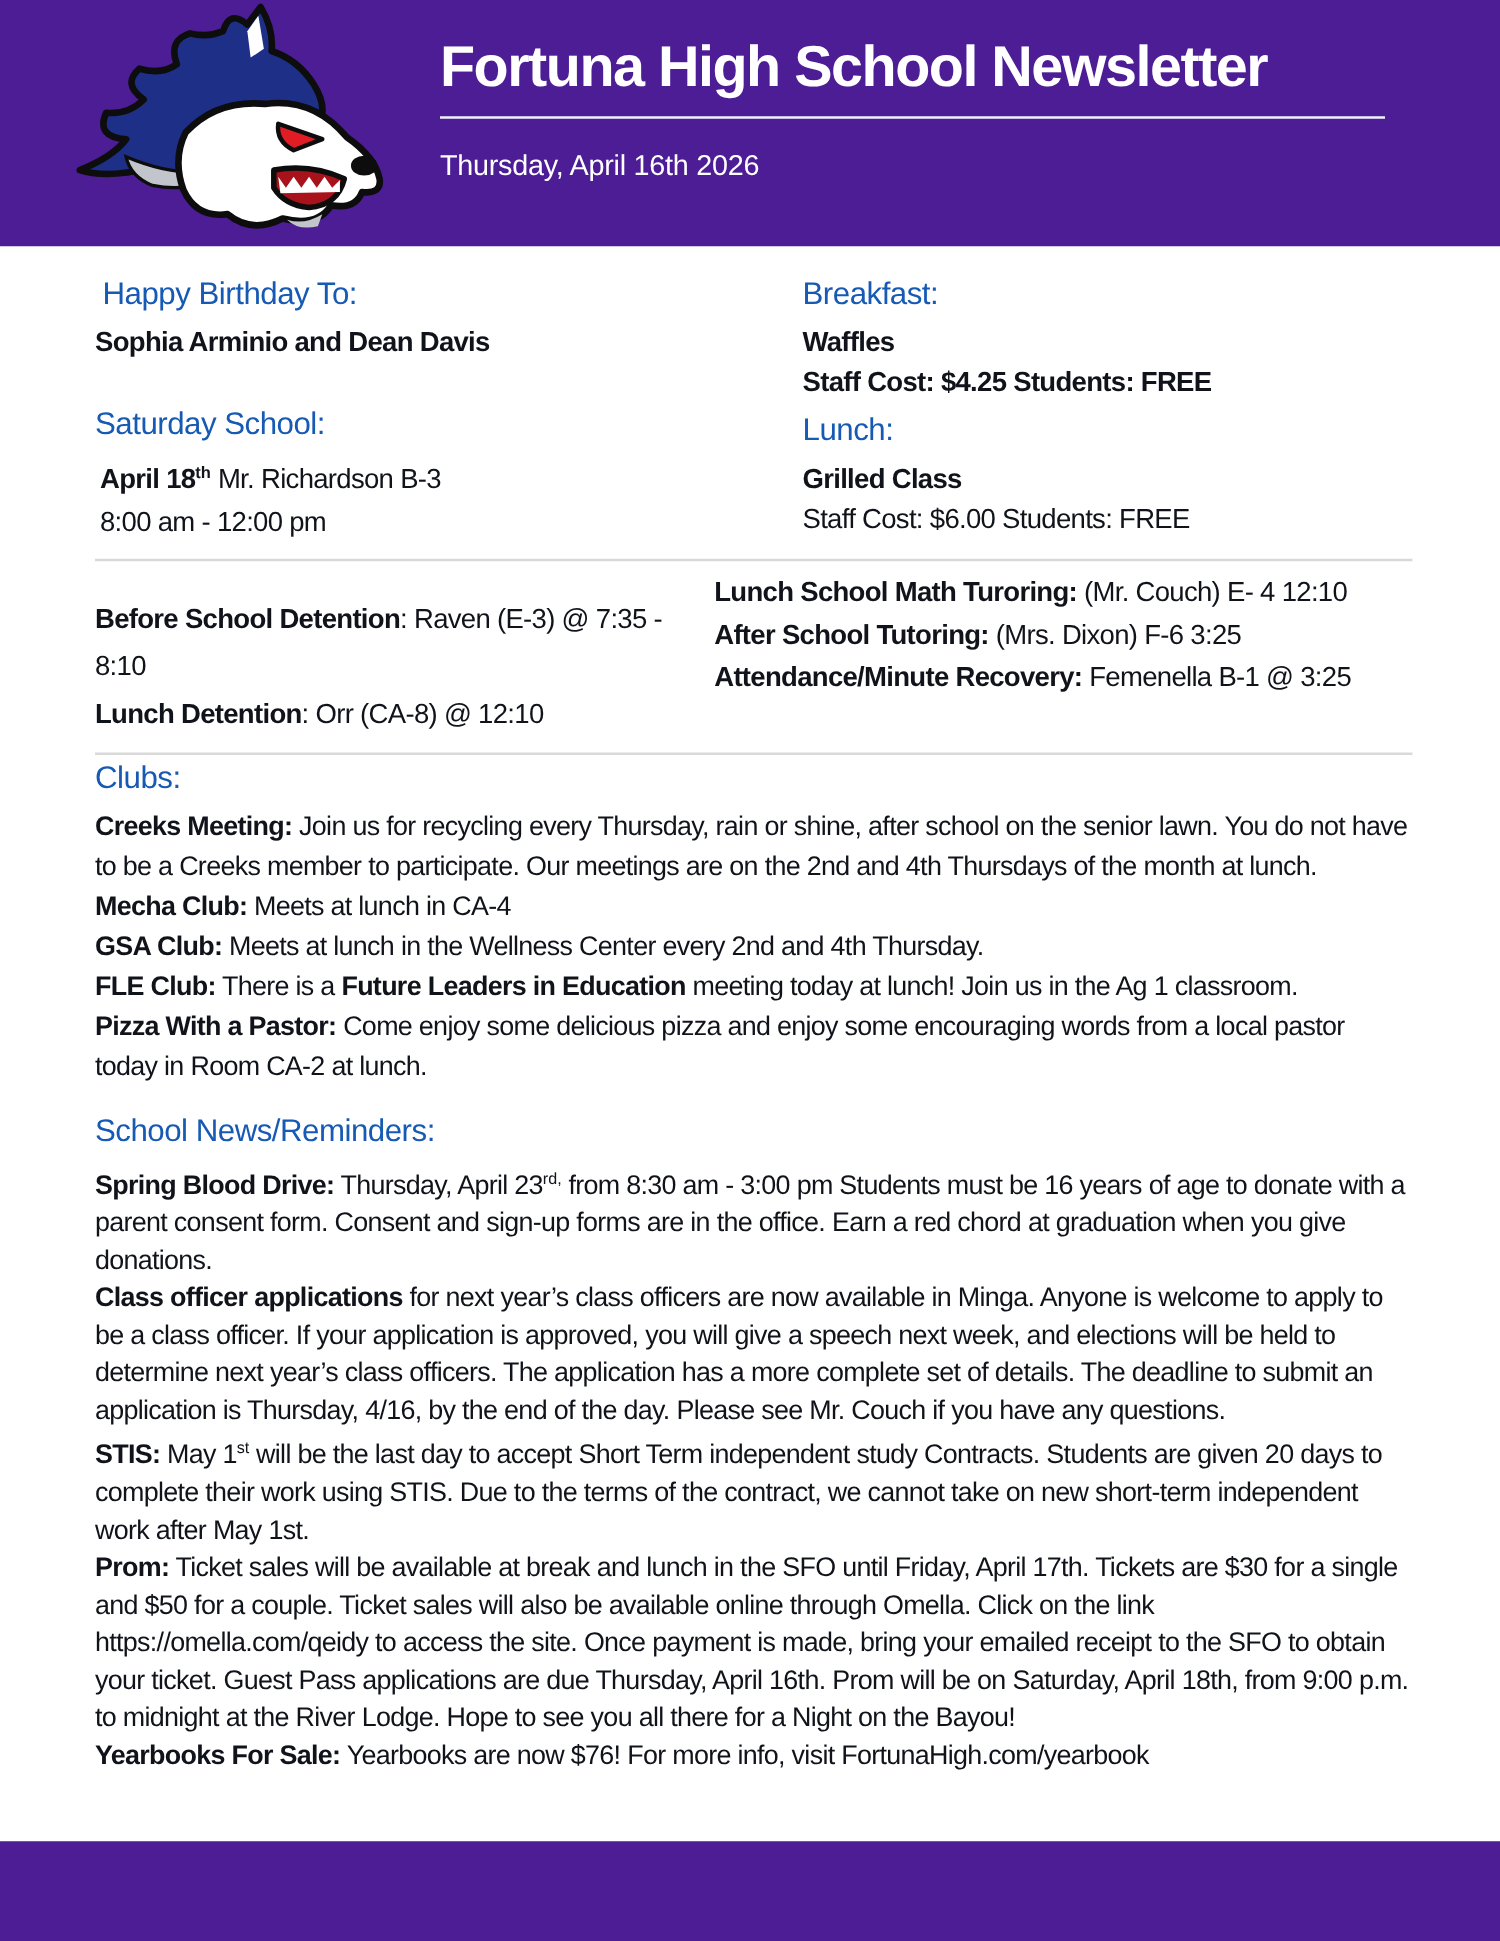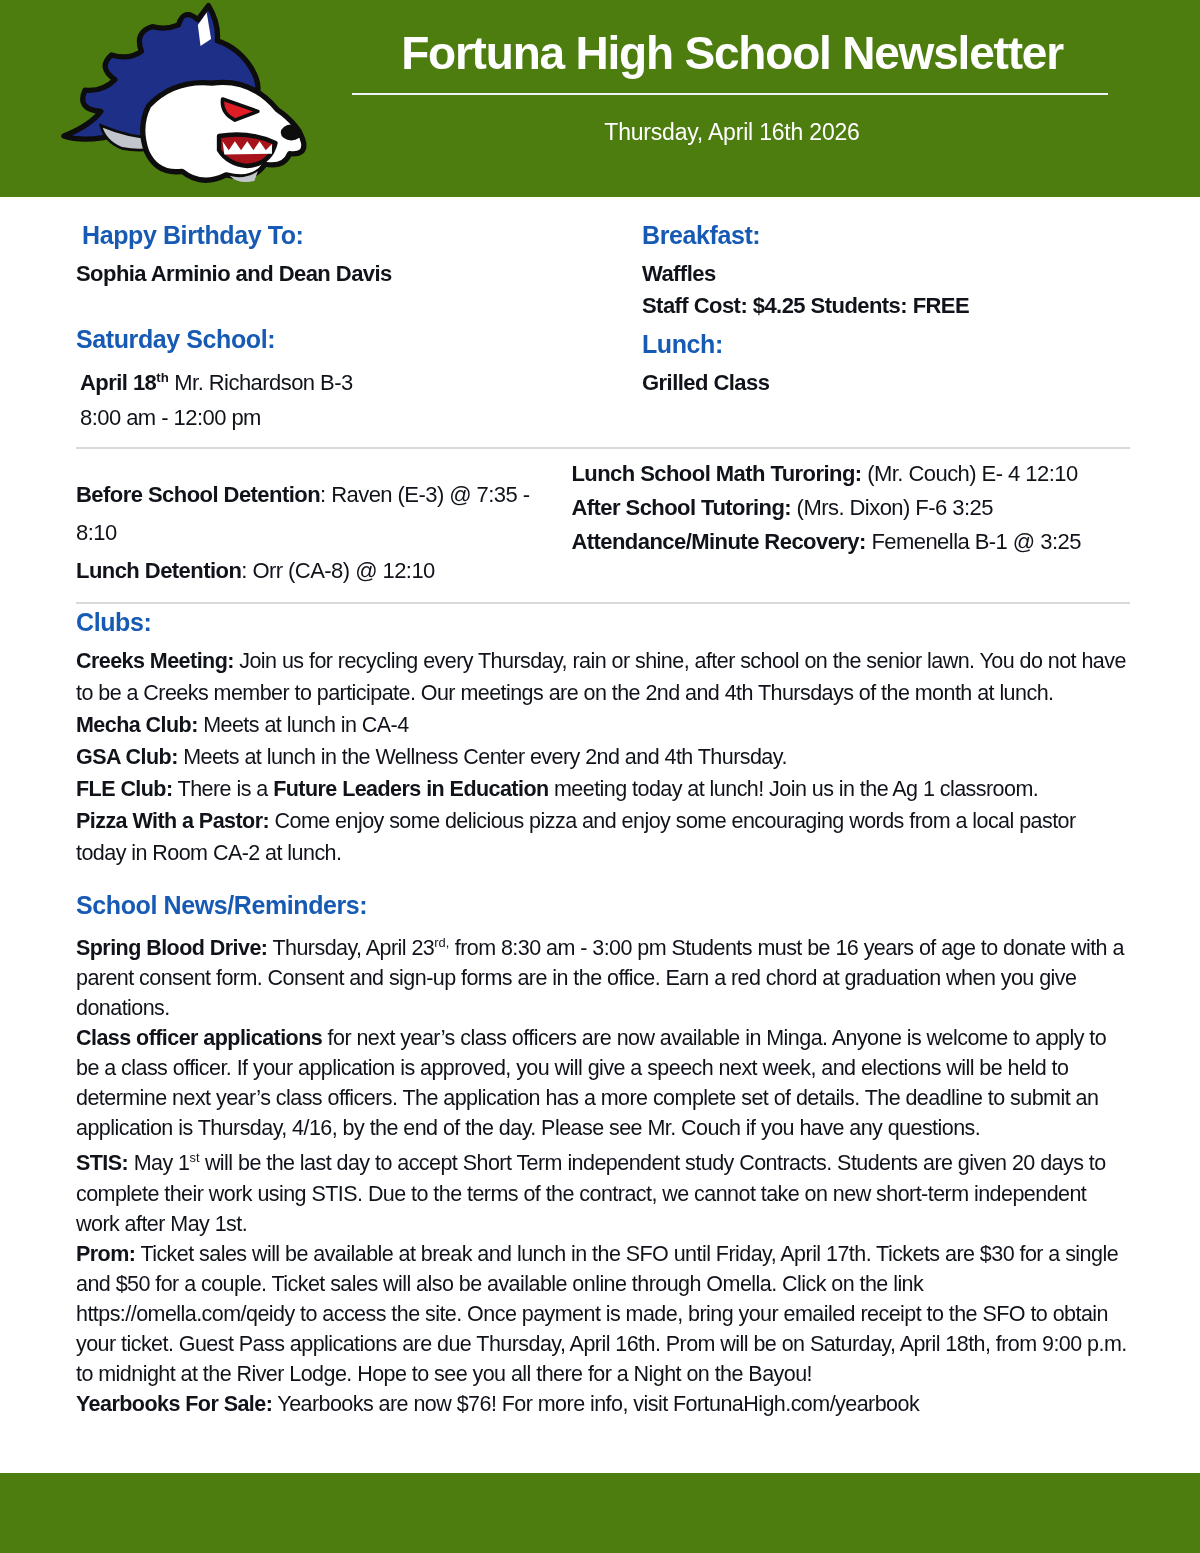--- a/index.html
+++ b/index.html
@@ -3,32 +3,32 @@
 <meta charset="utf-8">
 <style>
   html,body { margin:0; padding:0; background:#ffffff; }
   .page {
     width:1200px; height:1553px; position:relative; overflow:hidden;
     background:#ffffff; color:#10131a;
     font-family:"Liberation Sans", sans-serif;
   }
 
   
-  .band { background:#4d7c0f;text-align:center; }
+  .band { background:#4c1d95; }
   .header { height:197px; position:relative; }
   .logo { position:absolute; left:48px; top:2px; width:268px; height:194px; }
   .logo svg { width:100%; height:100%; }
   .head-text { position:absolute; left:352px; top:28px; width:760px; color:#ffffff; }
   .title { margin:0; font-size:46px; font-weight:bold; letter-spacing:-1.2px; line-height:1.1; }
   .title-rule { height:2px; background:#eef3fb; width:756px; margin-top:14px; }
   .hdate { margin-top:24px; font-size:23px; font-weight:normal; letter-spacing:-0.2px; }
 
   
   .content { padding:24px 70px 0 76px; font-size:21.5px; letter-spacing:-0.55px; }
-  .blue-h { color:#165ab4; font-size:25px; font-weight:bold; margin:0 0 8px 0; letter-spacing:-0.4px; }
+  .blue-h { color:#165ab4; font-size:25px; font-weight:normal; margin:0 0 8px 0; letter-spacing:-0.4px; }
   .bold { font-weight:bold; }
   sup { font-size:60%; vertical-align:super; letter-spacing:0; }
 
   .row1 { display:grid; grid-template-columns:566px 1fr; }
   .pad-h { padding-left:6px; }
   .names { margin:0; font-size:22px; font-weight:bold; line-height:31px; }
   .saturday { margin-top:36px; }
   .line { margin:4px; font-size:22px; line-height:31px; }
   .meal p { margin:0; font-size:22px; line-height:32px; }
   .lunch { margin-top:8px; }
@@ -102,20 +102,21 @@
 
       <section>
         <div class="meal">
           <h2 class="blue-h">Breakfast:</h2>
           <p class="bold">Waffles</p>
           <p class="bold">Staff Cost: $4.25 Students: FREE</p>
         </div>
         <div class="meal lunch">
           <h2 class="blue-h">Lunch:</h2>
           <p class="bold">Grilled Class</p>
+          <p>Staff Cost: $6.00 Students: FREE</p>
         </div>
       </section>
     </div>
 
     <hr class="rule">
 
     <div class="row2">
       <section class="detention">
         <p><span class="bold">Before School Detention</span><span>: Raven (E-3) @ 7:35 - 8:10</span></p>
         <p><span class="bold">Lunch Detention</span><span>: Orr (CA-8) @ 12:10</span></p>

